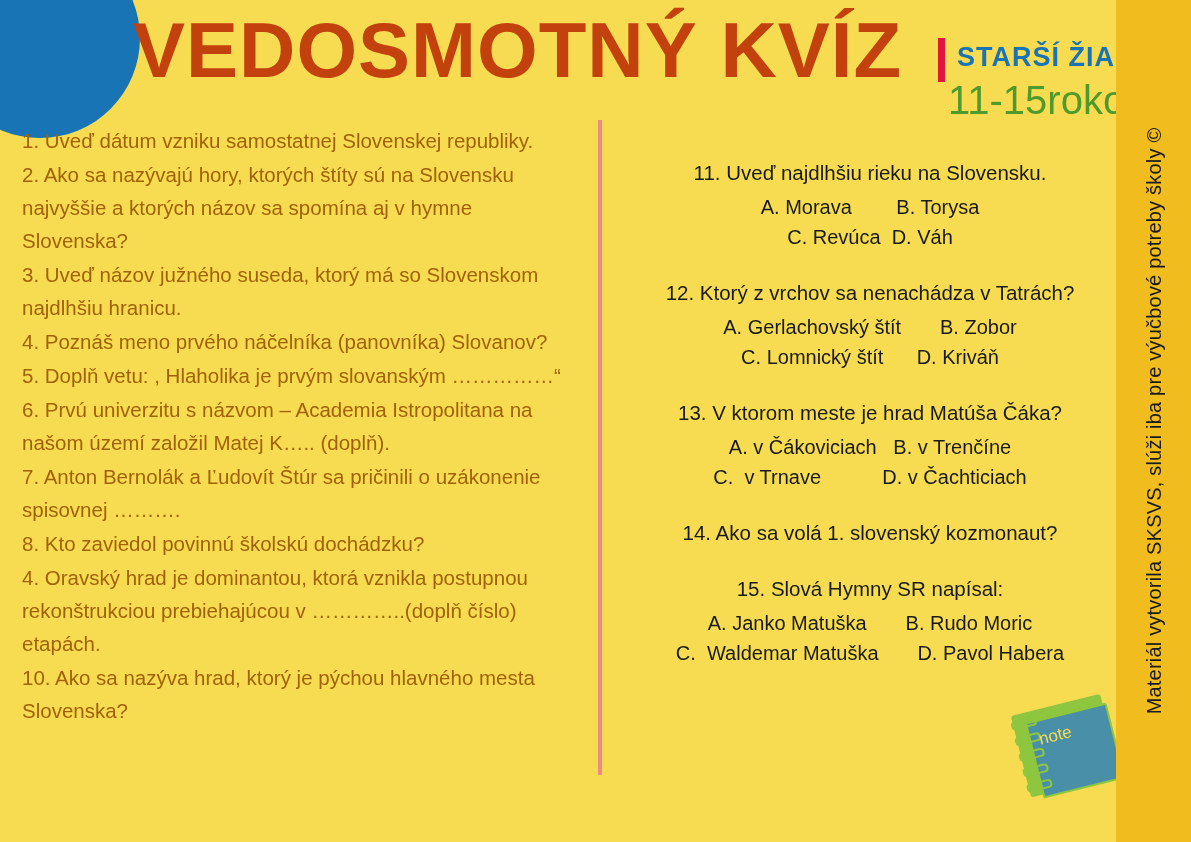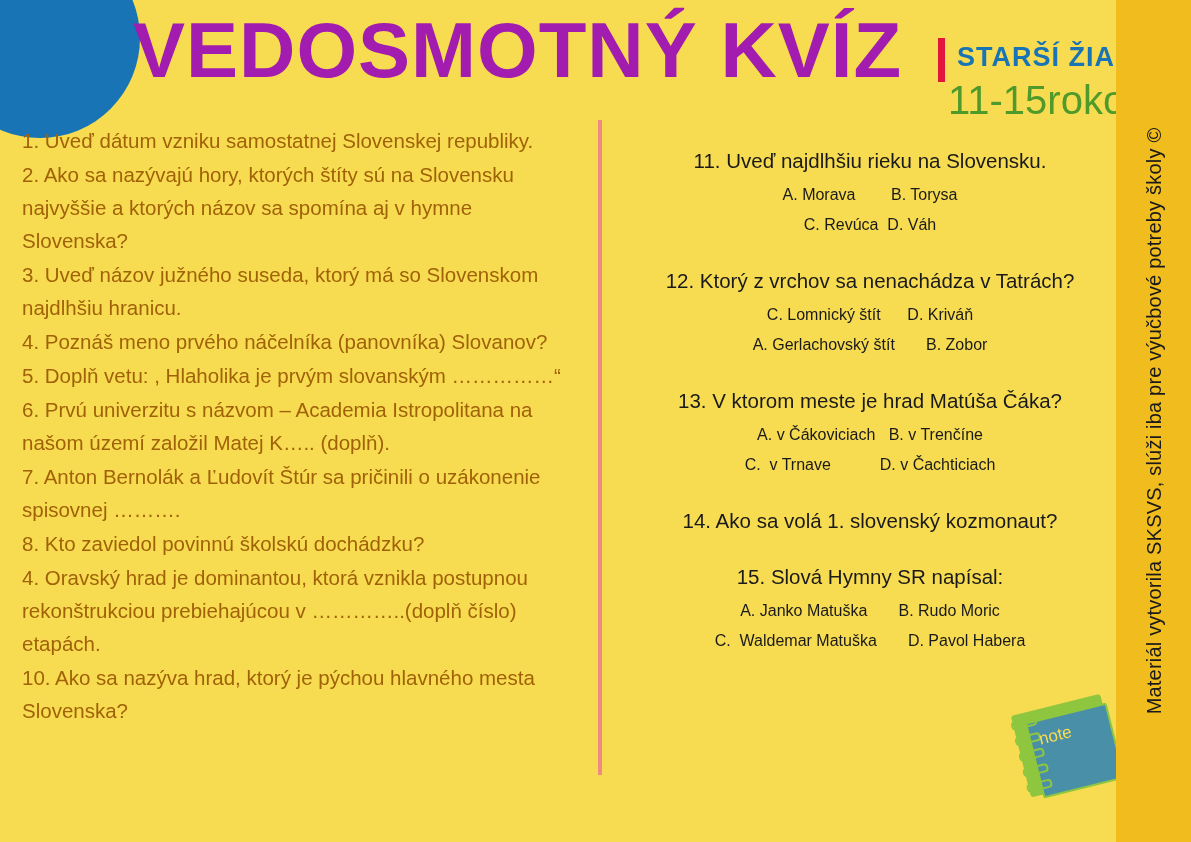--- a/index.html
+++ b/index.html
@@ -70,21 +70,21 @@
     font-size: 19px;
   }
 
   
   .title {
     position: absolute;
     left: 133px;
     top: 8px;
     font-size: 78px;
     font-weight: bold;
-    color: #a21caf;
+    color: #c2410c;
     letter-spacing: 1px;
     font-family: "Liberation Sans", sans-serif;
     line-height: 84px;
   }
   .title-bar {
     position: absolute;
     left: 938px;
     top: 38px;
     width: 7px;
     height: 44px;
@@ -124,35 +124,35 @@
     position: absolute;
     left: 598px;
     top: 120px;
     width: 4px;
     height: 655px;
     background: #f08a84;
   }
   .col-right {
     position: absolute;
     left: 620px;
-    top: 146px;
+    top: 158px;
     width: 500px;
     color: #1a1a1a;
     text-align: center;
   }
   .qblock {
     margin-bottom: 26px;
   }
   .qblock .qtext {
     font-size: 20.5px;
     line-height: 30px;
     margin-bottom: 4px;
   }
   .qblock .opts {
-    font-size: 16px;
+    font-size: 20px;
     line-height: 30px;
   }
   .opts .row {
     display: block;
     white-space: pre;
   }
 
   
   .note {
     position: absolute;
@@ -237,22 +237,22 @@
       <div class="qtext">11. Uveď najdlhšiu rieku na Slovensku.</div>
       <div class="opts">
         <span class="row">A. Morava        B. Torysa</span>
         <span class="row">C. Revúca  D. Váh</span>
       </div>
     </div>
 
     <div class="qblock">
       <div class="qtext">12. Ktorý z vrchov sa nenachádza v Tatrách?</div>
       <div class="opts">
+        <span class="row">A. Gerlachovský štít       B. Zobor</span>
         <span class="row">C. Lomnický štít      D. Kriváň</span>
-        <span class="row">A. Gerlachovský štít       B. Zobor</span>
       </div>
     </div>
 
     <div class="qblock">
       <div class="qtext">13. V ktorom meste je hrad Matúša Čáka?</div>
       <div class="opts">
         <span class="row">A. v Čákoviciach   B. v Trenčíne</span>
         <span class="row">C.  v Trnave           D. v Čachticiach</span>
       </div>
     </div>

